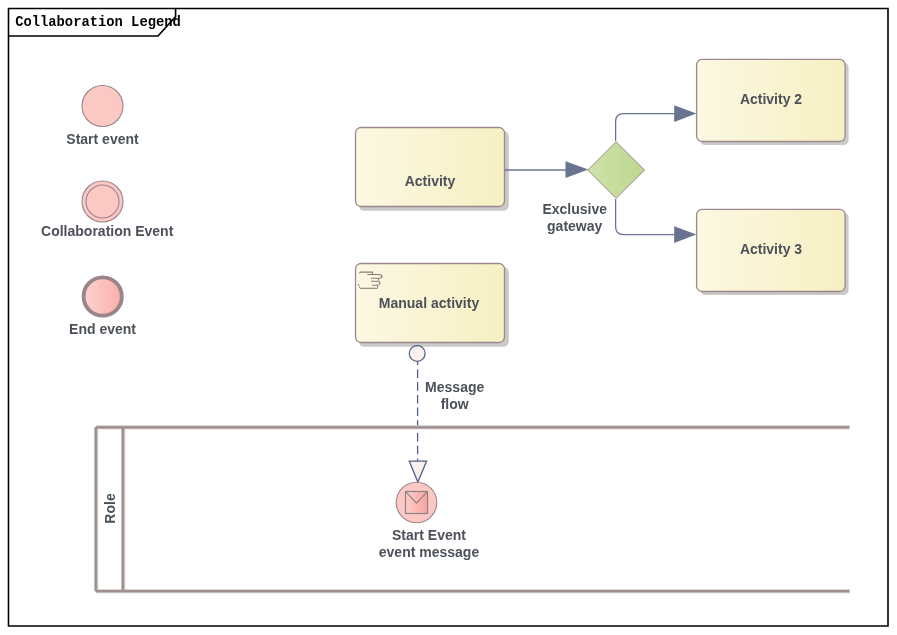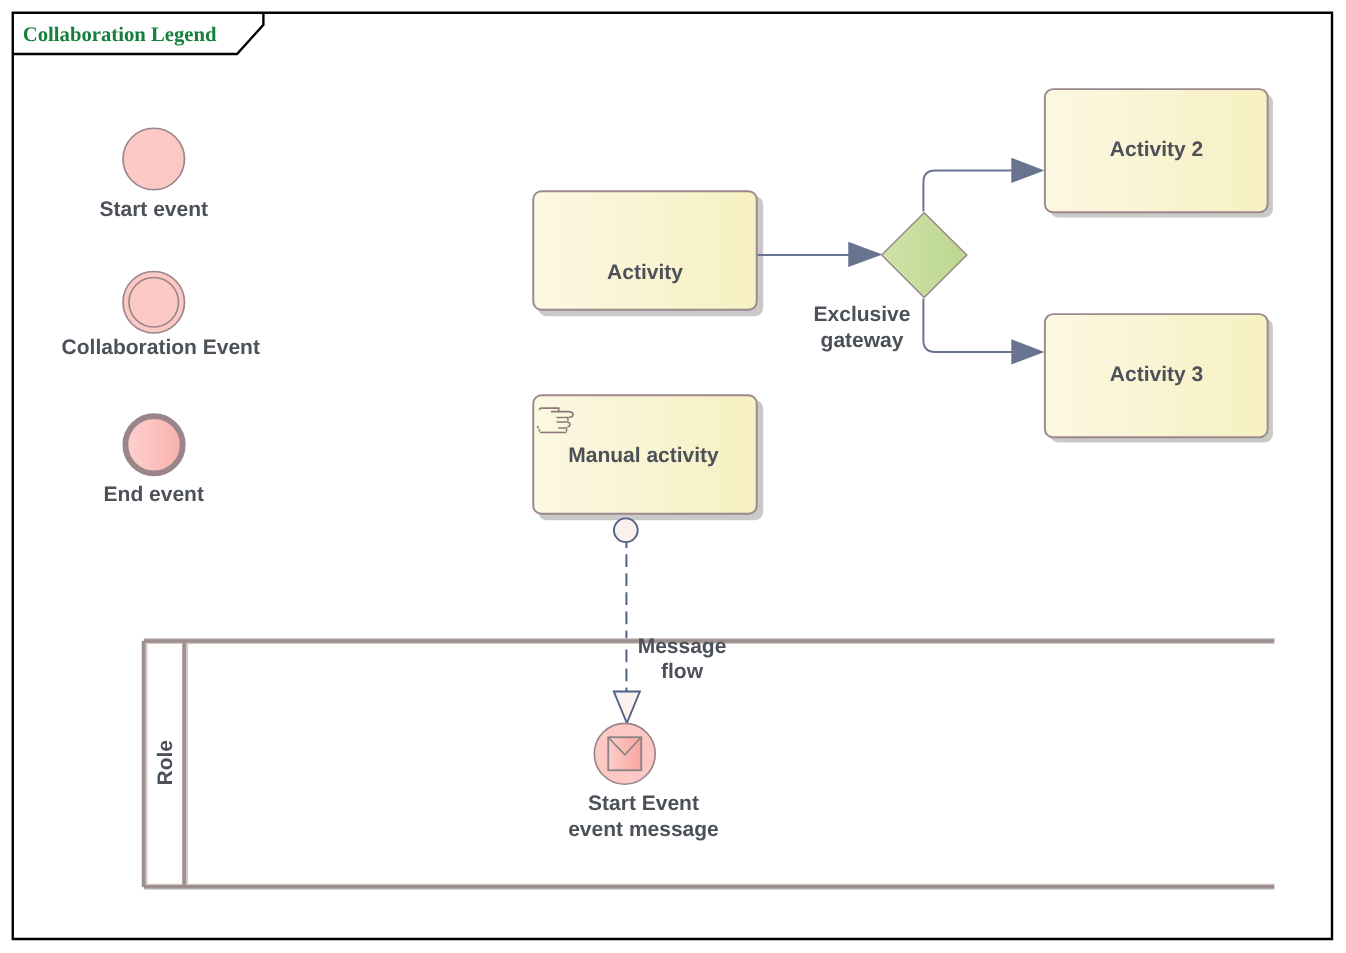--- a/index.html
+++ b/index.html
@@ -3,22 +3,22 @@
 <meta charset="utf-8">
 <title>Collaboration Legend</title>
 <style>
   html,body{margin:0;padding:0;background:#ffffff;}
   body{width:897px;height:635px;font-family:"Liberation Sans",sans-serif;overflow:hidden;}
   #stage{position:relative;width:897px;height:635px;background:#fff;}
   #stage > svg{position:absolute;left:0;top:0;}
   .txt{position:absolute;font-family:"Liberation Sans",sans-serif;font-weight:bold;color:#4c5159;
        text-align:center;line-height:17px;font-size:14px;white-space:nowrap;}
   .txt .ln{display:block;line-height:inherit;}
-  #frame-title-text{position:absolute;font-family:Liberation Serif, serif;font-weight:bold;
-       color:#15803d;font-size:13.8px;left:15.2px;top:15px;white-space:pre;}
+  #frame-title-text{position:absolute;font-family:Liberation Mono, monospace;font-weight:bold;
+       color:#000000;font-size:13.8px;left:15.2px;top:15px;white-space:pre;}
 </style>
 </head>
 <body>
 
 <div id="stage">
   <svg width="897" height="635" viewBox="0 0 897 635">
     <defs>
       <linearGradient id="gEvent" x1="0" y1="0" x2="1" y2="0">
         <stop offset="0" stop-color="#fdd2ce"></stop>
           <stop offset="1" stop-color="#f9b0ab"></stop>
@@ -143,21 +143,21 @@
   <div class="txt" style="left:380px;top:159px;width:100px;margin-top:14px;">Activity</div>
   <div class="txt" style="left:721px;top:91px;width:100px;">Activity 2</div>
   <div class="txt" style="left:721px;top:241px;width:100px;">Activity 3</div>
   <div class="txt" style="left:369px;top:295px;width:120px;">Manual activity</div>
 
   <div class="txt" style="left:514.7px;top:200.5px;width:120px;line-height:17.8px;">
     <span class="ln">Exclusive</span>
     <span class="ln">gateway</span>
   </div>
 
-  <div class="txt" style="left:394.7px;top:379px;width:120px;line-height:17.2px;margin-top:43px;">
+  <div class="txt" style="left:394.7px;top:379px;width:120px;line-height:17.2px;">
     <span class="ln">Message</span>
     <span class="ln">flow</span>
   </div>
 
   <div class="txt" style="left:369px;top:527px;width:120px;">
     <span class="ln">Start Event</span>
     <span class="ln">event message</span>
   </div>
 
   <div class="txt" style="left:80px;top:500px;width:60px;transform:rotate(-90deg);transform-origin:center;">Role</div>

